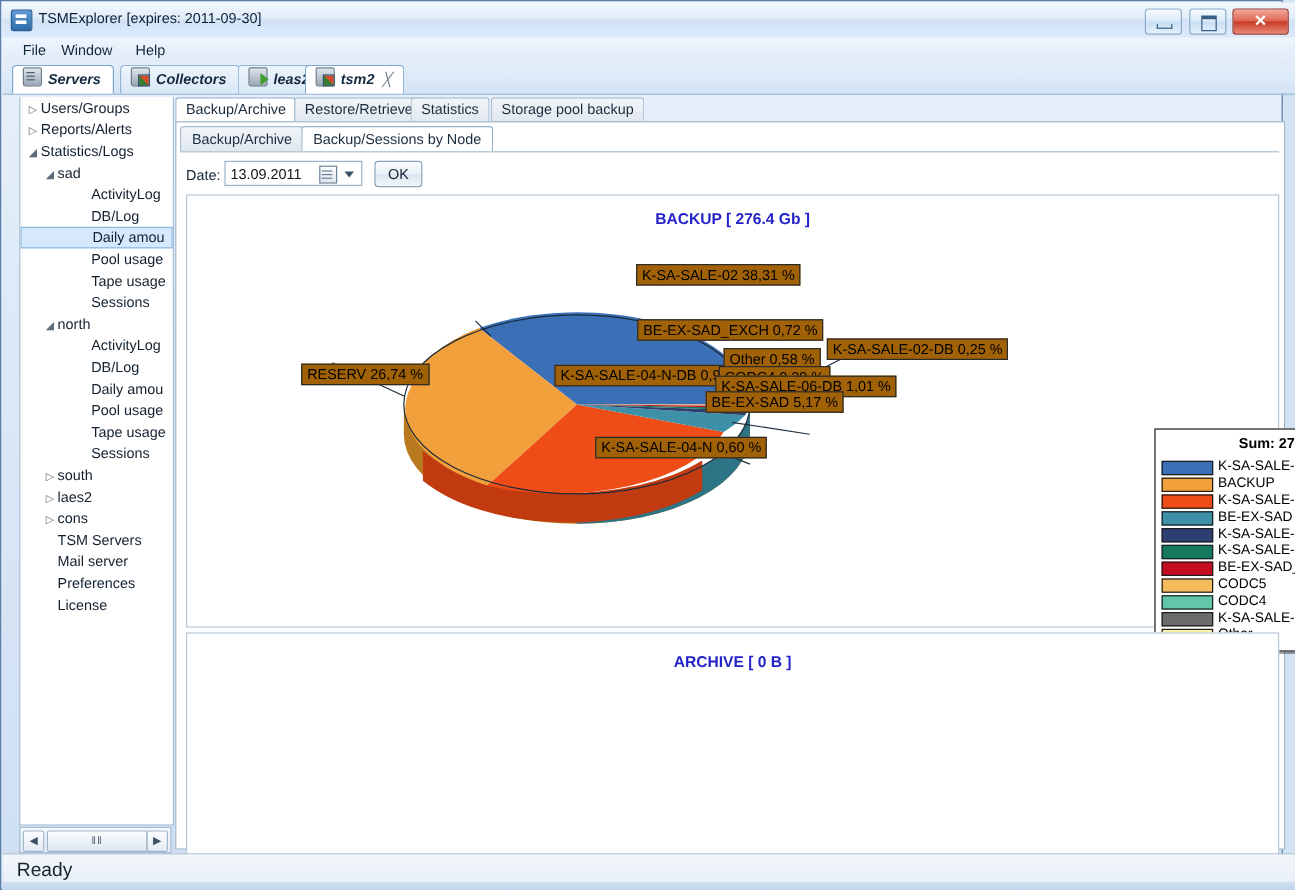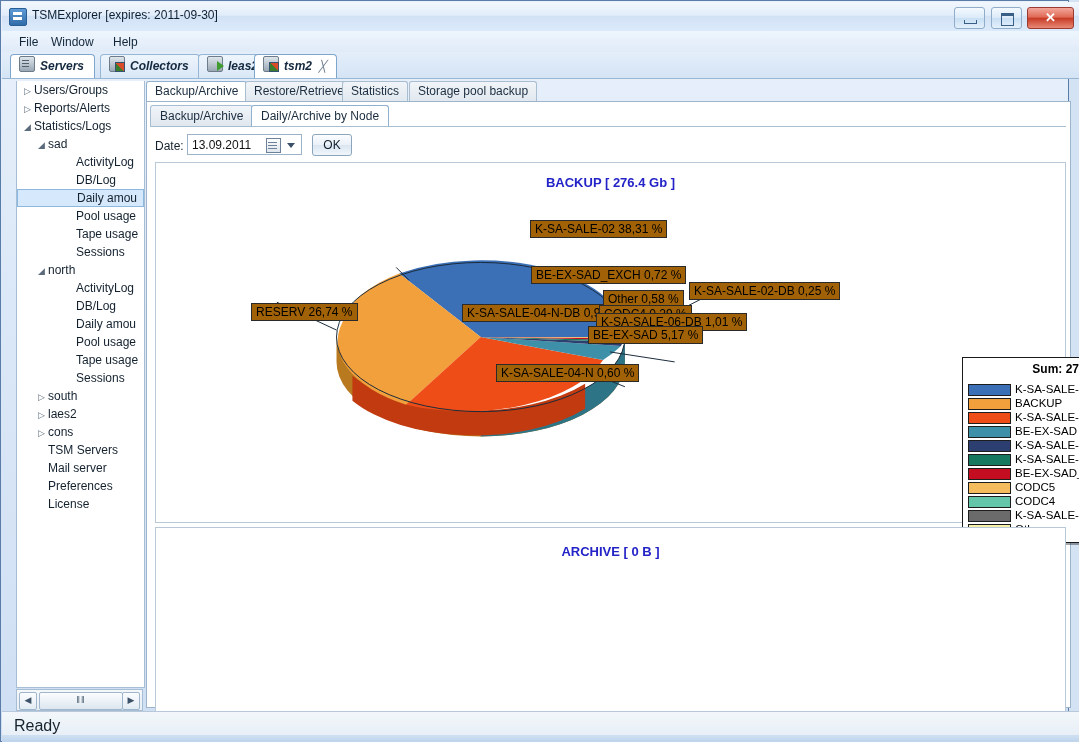--- a/index.html
+++ b/index.html
@@ -308,21 +308,21 @@
         <div class="stab active" style="left:0px">Backup/Archive</div>
         <div class="stab" style="left:99px">Restore/Retrieve</div>
         <div class="stab" style="left:196px">Statistics</div>
         <div class="stab" style="left:263px">Storage pool backup</div>
       </div>
 
       <div class="inner-wrap">
 
         <div class="subtabs2">
           <div class="stab2" style="left:0px">Backup/Archive</div>
-          <div class="stab2 active" style="left:101px">Daily/Archive by Node</div>
+          <div class="stab2 active" style="left:101px">Backup/Sessions by Node</div>
         </div>
         <div class="tabline"></div>
 
         <div class="toolrow">
           <span class="lbl" style="left:0">Date:</span>
           <div class="datebox">
             <span class="val">13.09.2011</span>
             <span class="dd-ic"></span>
             <span class="dd-ar"></span>
           </div>

